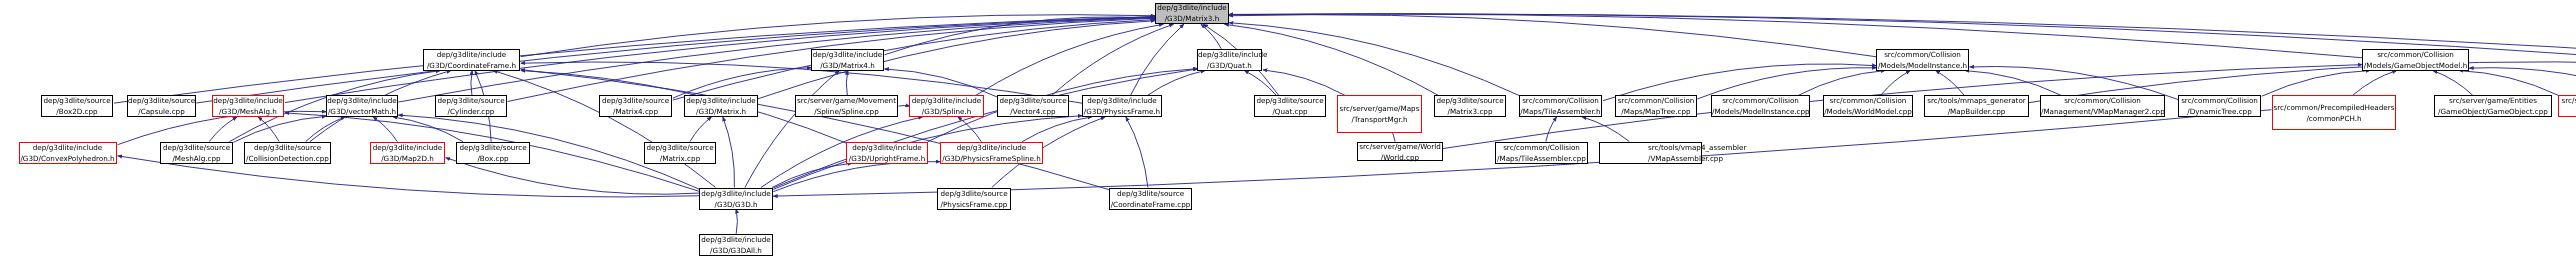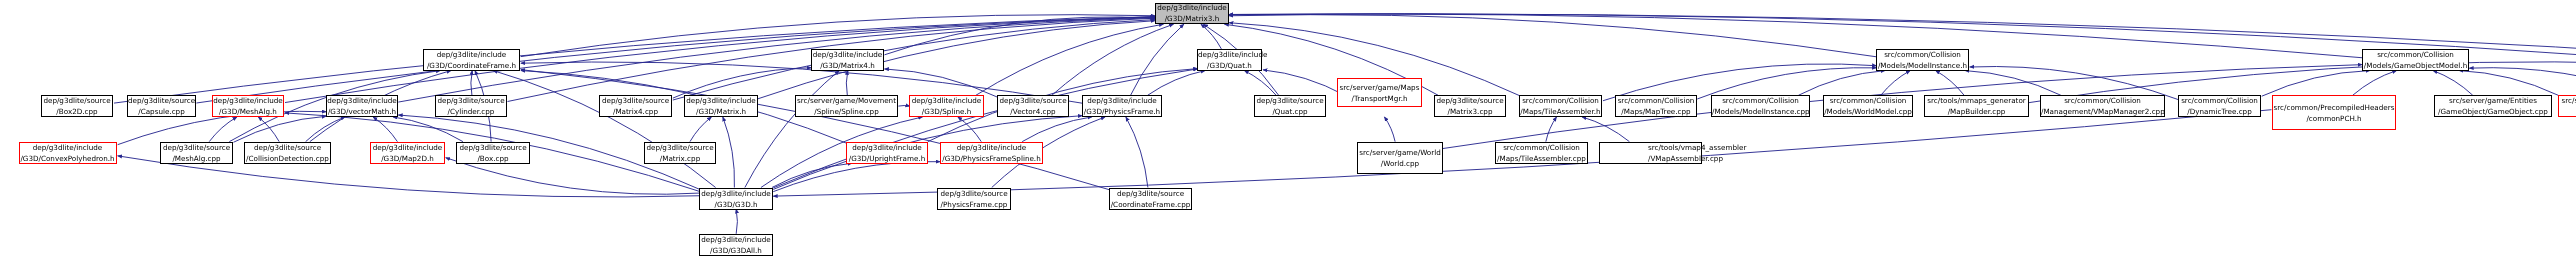--- a/index.html
+++ b/index.html
@@ -150,21 +150,21 @@
       <div class="node" style="left: 795px; top: 95px; width: 103px; height: 21.6px; border-color: rgb(0, 0, 0);">src/server/game/Movement
 /Spline/Spline.cpp</div>
       <div class="node red" style="left: 909px; top: 95px; width: 75px; height: 21.6px; border-color: rgb(255, 0, 0);">dep/g3dlite/include
 /G3D/Spline.h</div>
       <div class="node" style="left: 997px; top: 95px; width: 72px; height: 21.6px; border-color: rgb(0, 0, 0);">dep/g3dlite/source
 /Vector4.cpp</div>
       <div class="node" style="left: 1082px; top: 95px; width: 80px; height: 21.6px; border-color: rgb(0, 0, 0);">dep/g3dlite/include
 /G3D/PhysicsFrame.h</div>
       <div class="node" style="left: 1254px; top: 95px; width: 72px; height: 21.6px; border-color: rgb(0, 0, 0);">dep/g3dlite/source
 /Quat.cpp</div>
-      <div class="node red" style="left: 1337px; top: 78px; width: 85px; height: 29px; border-color: rgb(255, 0, 0);">src/server/game/Maps
+      <div class="node red" style="left: 1337px; top: 95px; width: 85px; height: 38px; border-color: rgb(255, 0, 0);">src/server/game/Maps
 /TransportMgr.h</div>
       <div class="node" style="left: 1434px; top: 95px; width: 72px; height: 21.6px; border-color: rgb(0, 0, 0);">dep/g3dlite/source
 /Matrix3.cpp</div>
       <div class="node" style="left: 1519px; top: 95px; width: 83px; height: 21.6px; border-color: rgb(0, 0, 0);">src/common/Collision
 /Maps/TileAssembler.h</div>
       <div class="node" style="left: 1615px; top: 95px; width: 82px; height: 21.6px; border-color: rgb(0, 0, 0);">src/common/Collision
 /Maps/MapTree.cpp</div>
       <div class="node" style="left: 1711px; top: 95px; width: 99px; height: 21.6px; border-color: rgb(0, 0, 0);">src/common/Collision
 /Models/ModelInstance.cpp</div>
       <div class="node" style="left: 1823px; top: 95px; width: 90px; height: 21.6px; border-color: rgb(0, 0, 0);">src/common/Collision
@@ -190,21 +190,21 @@
       <div class="node red" style="left: 370px; top: 142px; width: 75px; height: 21.6px; border-color: rgb(255, 0, 0);">dep/g3dlite/include
 /G3D/Map2D.h</div>
       <div class="node" style="left: 456px; top: 142px; width: 74px; height: 21.6px; border-color: rgb(0, 0, 0);">dep/g3dlite/source
 /Box.cpp</div>
       <div class="node" style="left: 644px; top: 142px; width: 72px; height: 21.6px; border-color: rgb(0, 0, 0);">dep/g3dlite/source
 /Matrix.cpp</div>
       <div class="node red" style="left: 846px; top: 142px; width: 82px; height: 21.6px; border-color: rgb(255, 0, 0);">dep/g3dlite/include
 /G3D/UprightFrame.h</div>
       <div class="node red" style="left: 940px; top: 142px; width: 103px; height: 21.6px; border-color: rgb(255, 0, 0);">dep/g3dlite/include
 /G3D/PhysicsFrameSpline.h</div>
-      <div class="node" style="left: 1357px; top: 142px; width: 86px; height: 32px; border-color: rgb(0, 0, 0);">src/server/game/World
+      <div class="node" style="left: 1357px; top: 142px; width: 86px; height: 19px; border-color: rgb(0, 0, 0);">src/server/game/World
 /World.cpp</div>
       <div class="node" style="left: 1495px; top: 142px; width: 93px; height: 21.6px; border-color: rgb(0, 0, 0);">src/common/Collision
 /Maps/TileAssembler.cpp</div>
       <div class="node" style="left: 1599px; top: 142px; width: 103px; height: 21.6px; border-color: rgb(0, 0, 0); padding-left: 48px;">src/tools/vmap4_assembler
 /VMapAssembler.cpp</div>
       <div class="node" style="left: 699px; top: 188px; width: 74px; height: 21.6px; border-color: rgb(0, 0, 0);">dep/g3dlite/include
 /G3D/G3D.h</div>
       <div class="node" style="left: 937px; top: 188px; width: 74px; height: 21.6px; border-color: rgb(0, 0, 0);">dep/g3dlite/source
 /PhysicsFrame.cpp</div>
       <div class="node" style="left: 1109px; top: 188px; width: 83px; height: 21.6px; border-color: rgb(0, 0, 0);">dep/g3dlite/source

